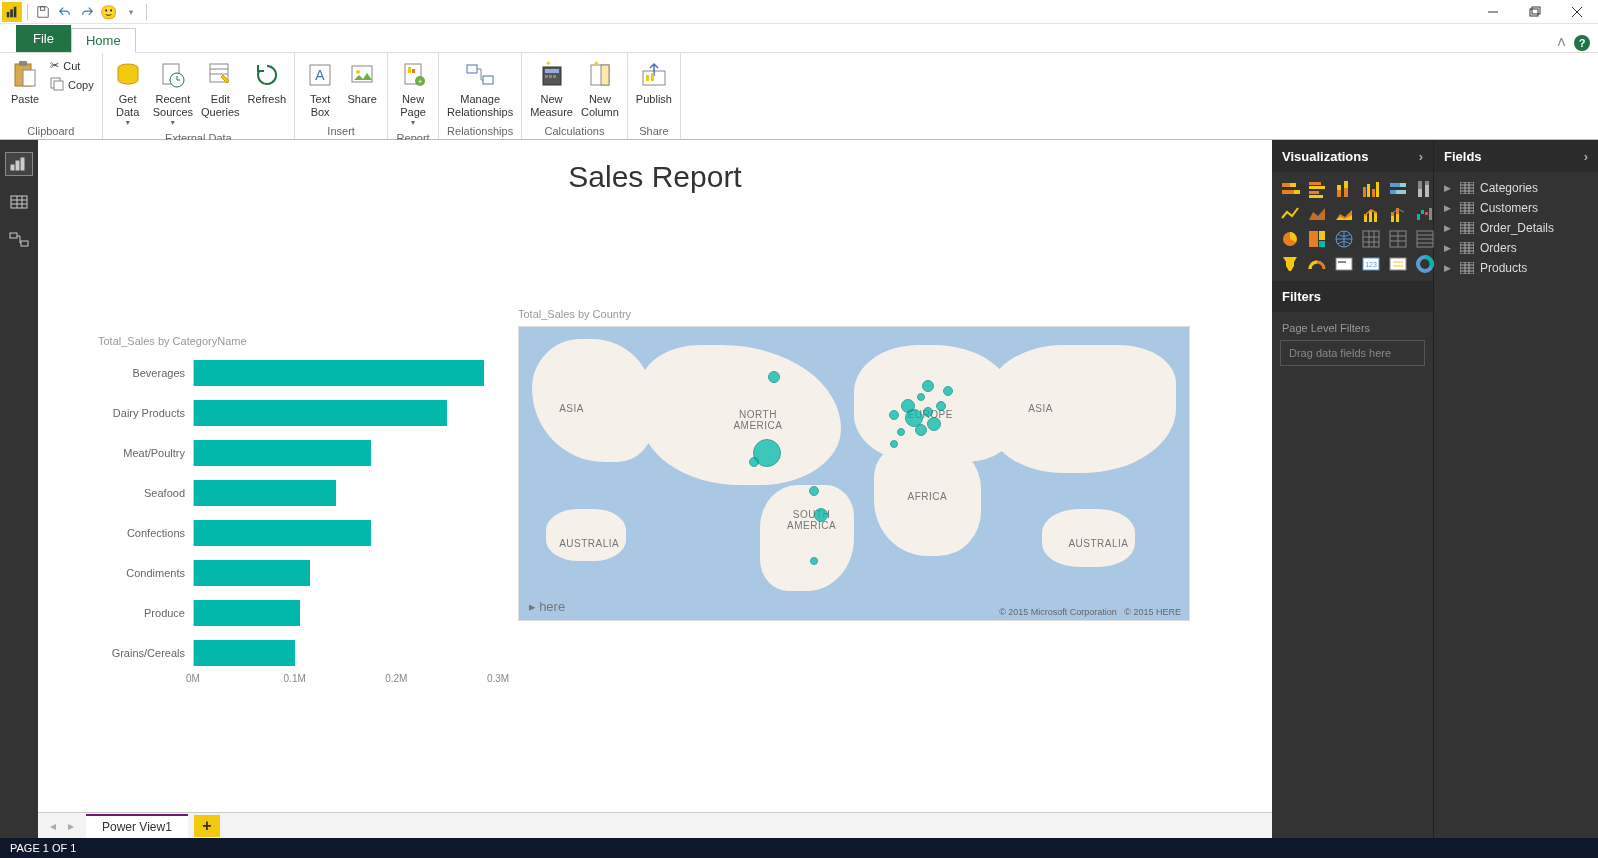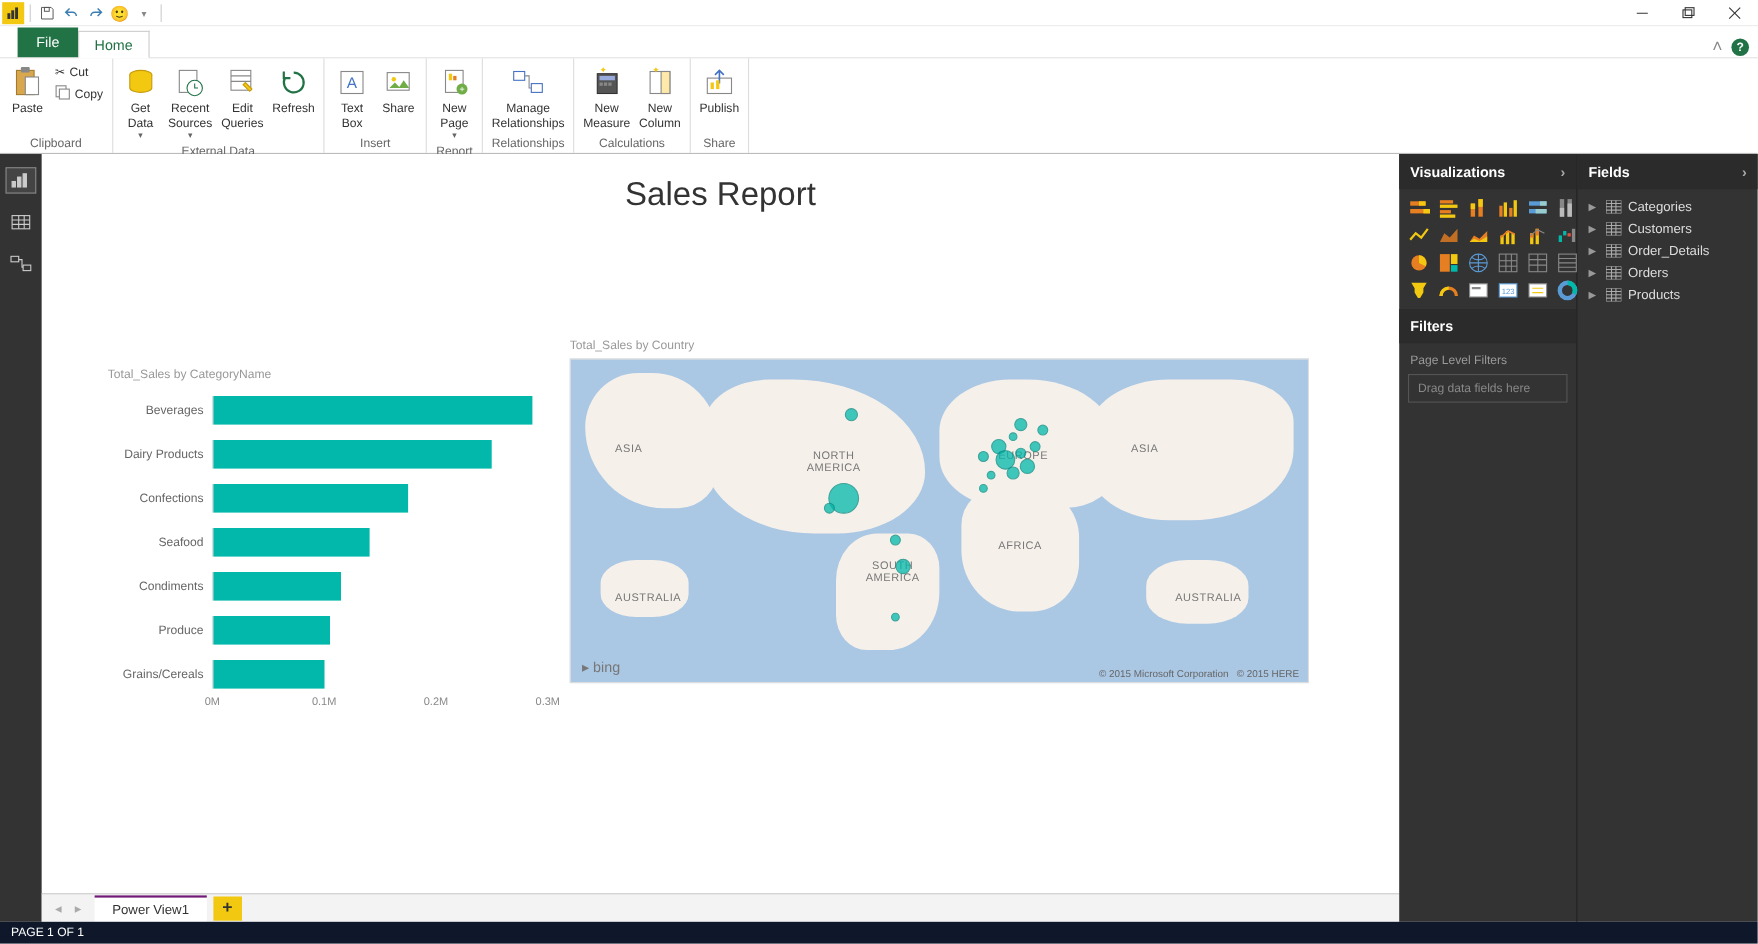--- a/index.html
+++ b/index.html
@@ -390,29 +390,35 @@
                 <div class="bar-fill" style="width: 95.3333%;"></div>
               </div>
             </div>
             <div class="bar-row">
               <div class="bar-label">Dairy Products</div>
               <div class="bar-track">
                 <div class="bar-fill" style="width: 83.3333%;"></div>
               </div>
             </div>
             <div class="bar-row">
-              <div class="bar-label">Confections</div>
+              <div class="bar-label">Meat/Poultry</div>
               <div class="bar-track">
                 <div class="bar-fill" style="width: 58.3333%;"></div>
               </div>
             </div>
             <div class="bar-row">
               <div class="bar-label">Seafood</div>
               <div class="bar-track">
                 <div class="bar-fill" style="width: 46.6667%;"></div>
+              </div>
+            </div>
+            <div class="bar-row">
+              <div class="bar-label">Confections</div>
+              <div class="bar-track">
+                <div class="bar-fill" style="width: 58.3333%;"></div>
               </div>
             </div>
             <div class="bar-row">
               <div class="bar-label">Condiments</div>
               <div class="bar-track">
                 <div class="bar-fill" style="width: 38%;"></div>
               </div>
             </div>
             <div class="bar-row">
               <div class="bar-label">Produce</div>
@@ -470,21 +476,21 @@
           <div class="bubble" style="left:56%;top:40%;width:8px;height:8px;"></div>
           <div class="bubble" style="left:58%;top:27%;width:14px;height:14px;"></div>
           <div class="bubble" style="left:59%;top:31%;width:18px;height:18px;"></div>
           <div class="bubble" style="left:60%;top:35%;width:12px;height:12px;"></div>
           <div class="bubble" style="left:61%;top:29%;width:10px;height:10px;"></div>
           <div class="bubble" style="left:62%;top:33%;width:14px;height:14px;"></div>
           <div class="bubble" style="left:63%;top:27%;width:10px;height:10px;"></div>
           <div class="bubble" style="left:61%;top:20%;width:12px;height:12px;"></div>
           <div class="bubble" style="left:64%;top:22%;width:10px;height:10px;"></div>
           <div class="bubble" style="left:60%;top:24%;width:8px;height:8px;"></div>
-          <div class="bing-logo">▸ <span>bing</span></div>
+          <div class="bing-logo">▸ <span>here</span></div>
           <div class="map-attrib"><span>© 2015 Microsoft Corporation</span>&nbsp;&nbsp;&nbsp;<span>© 2015 HERE</span></div>
         </div>
       </div>
     </div>
     <div class="page-tabs">
       <div class="page-nav-btn">◂</div>
       <div class="page-nav-btn">▸</div>
       <div class="page-tab">Power View1</div>
       <div class="page-add">+</div>
     </div>

